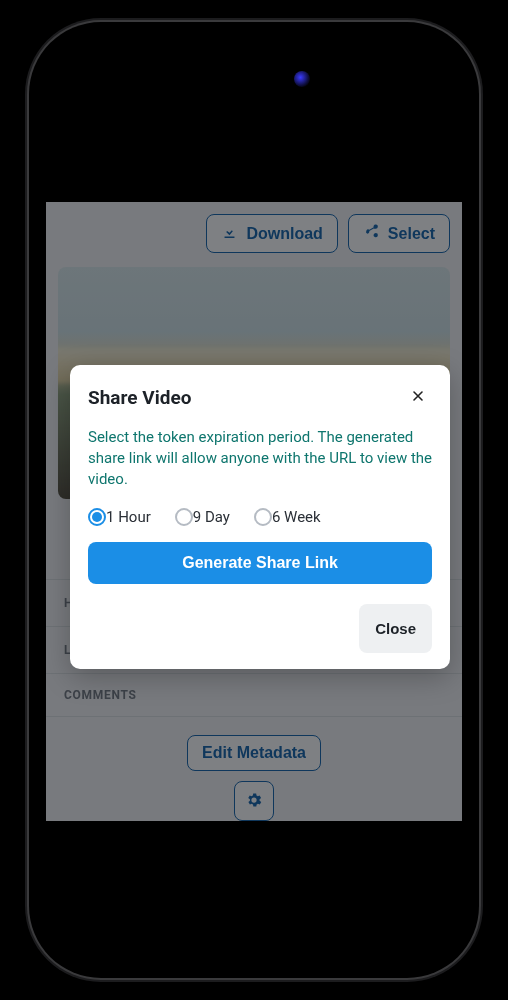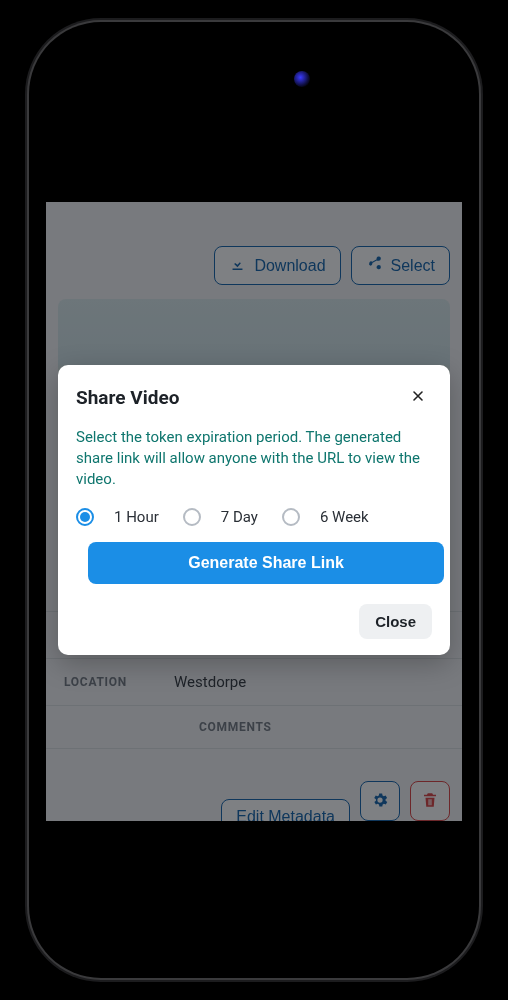--- a/index.html
+++ b/index.html
@@ -71,27 +71,26 @@
     justify-content: flex-end;
     gap: 10px;
     padding: 12px 12px 14px;
   }
   .btn-outline {
     display: inline-flex;
     align-items: center;
     gap: 8px;
     padding: 8px 14px;
     font-size: 16px;
-    font-weight: 400;
+    font-weight: 700;
     color: #0b5ea8;
     background: #fff;
     border: 1.6px solid #0b5ea8;
     border-radius: 8px;
     cursor: pointer;
-    margin-top: 32px;
   }
   .btn-outline svg { width: 17px; height: 17px; }
 
   
   .video-prev {
     margin: 0 12px;
     height: 232px;
     border-radius: 8px;
     background: linear-gradient(#d9e8ea 0%, #cfe2e6 28%, #f0dfb2 42%, #8b9e78 55%, #4d4636 100%);
     position: relative;
@@ -109,38 +108,39 @@
 
   
   .meta { margin-top: 80px; }
   .meta-row {
     display: flex;
     align-items: center;
     padding: 14px 18px;
     border-top: 1px solid #dadde1;
     font-size: 15px;
   }
-  .meta-row:last-of-type { border-bottom: 1px solid #dadde1; justify-content: center; }
+  .meta-row:last-of-type { border-bottom: 1px solid #dadde1; }
   .meta-label {
     width: 110px;
     color: #6e747d;
     font-size: 12px;
     font-weight: 700;
     letter-spacing: .06em;
     text-transform: uppercase;
   }
   .meta-value { color: #2a2f36; }
 
   
   .bottom-actions {
     display: flex;
     justify-content: flex-end;
     gap: 10px;
     padding: 18px 12px;
     align-items: center;
+    flex-direction: column;
   }
   .icon-btn {
     width: 40px; height: 40px;
     display: inline-flex; align-items: center; justify-content: center;
     border: 1.6px solid #0b5ea8;
     border-radius: 8px;
     background: #fff;
     color: #0b5ea8;
     cursor: pointer;
   }
@@ -150,21 +150,21 @@
   
   .scrim {
     position: absolute;
     inset: 0;
     background: rgba(20, 24, 30, 0.55);
   }
 
   
   .modal {
     position: absolute;
-    left: 12px; right: 12px;
+    left: 24px; right: 12px;
     top: 163px;
     background: #fff;
     border-radius: 10px;
     box-shadow: 0 8px 28px rgba(0,0,0,.25);
     padding: 18px 18px 16px;
   }
   .modal-header {
     display: flex;
     justify-content: space-between;
     align-items: center;
@@ -177,46 +177,45 @@
     color: #222;
   }
   .modal-close svg { width: 16px; height: 16px; }
   .modal-desc {
     font-size: 15px;
     line-height: 1.4;
     color: #0f766e;
     margin-bottom: 18px;
   }
   .radio-row { display: flex; gap: 24px; margin-bottom: 16px; }
-  .radio-opt { display: inline-flex; align-items: center; gap: 20px; font-size: 15px; color: #2a2f36; cursor: pointer; }
+  .radio-opt { display: inline-flex; align-items: center; gap: 0; font-size: 15px; color: #2a2f36; cursor: pointer; }
   .radio {
     width: 18px; height: 18px; border-radius: 50%;
     border: 2px solid #b5bbc3;
     display: inline-flex; align-items: center; justify-content: center;
   }
   .radio.checked { border-color: #1b8ee6; }
   .radio.checked::after { content:""; width: 10px; height: 10px; border-radius: 50%; background: #1b8ee6; }
 
   .btn-primary {
     display: block;
     width: 100%;
     padding: 12px;
     background: #1b8ee6;
     color: #fff;
     font-size: 16px;
     font-weight: 700;
     border: none;
     border-radius: 8px;
     cursor: pointer;
     margin-bottom: 20px;
-    margin-left: 12px;
   }
   .modal-footer { display: flex; justify-content: flex-end; }
   .btn-ghost {
-    padding: 9px 16px;
+    padding: 16px 16px;
     font-size: 15px;
     font-weight: 600;
     color: #1d2228;
     background: #eef0f2;
     border: none;
     border-radius: 8px;
     cursor: pointer;
   }
 </style>
 </head>
@@ -305,21 +304,21 @@
 
         <p class="modal-desc">Select the token expiration period. The generated share link will allow anyone with the URL to view the video.</p>
 
         <div class="radio-row">
           <label class="radio-opt">
             <span class="radio checked"></span>
             <span>1 Hour</span>
           </label>
           <label class="radio-opt">
             <span class="radio"></span>
-            <span>7 Day</span>
+            <span>9 Day</span>
           </label>
           <label class="radio-opt">
             <span class="radio"></span>
             <span>6 Week</span>
           </label>
         </div>
 
         <button class="btn-primary">Generate Share Link</button>
 
         <div class="modal-footer">

